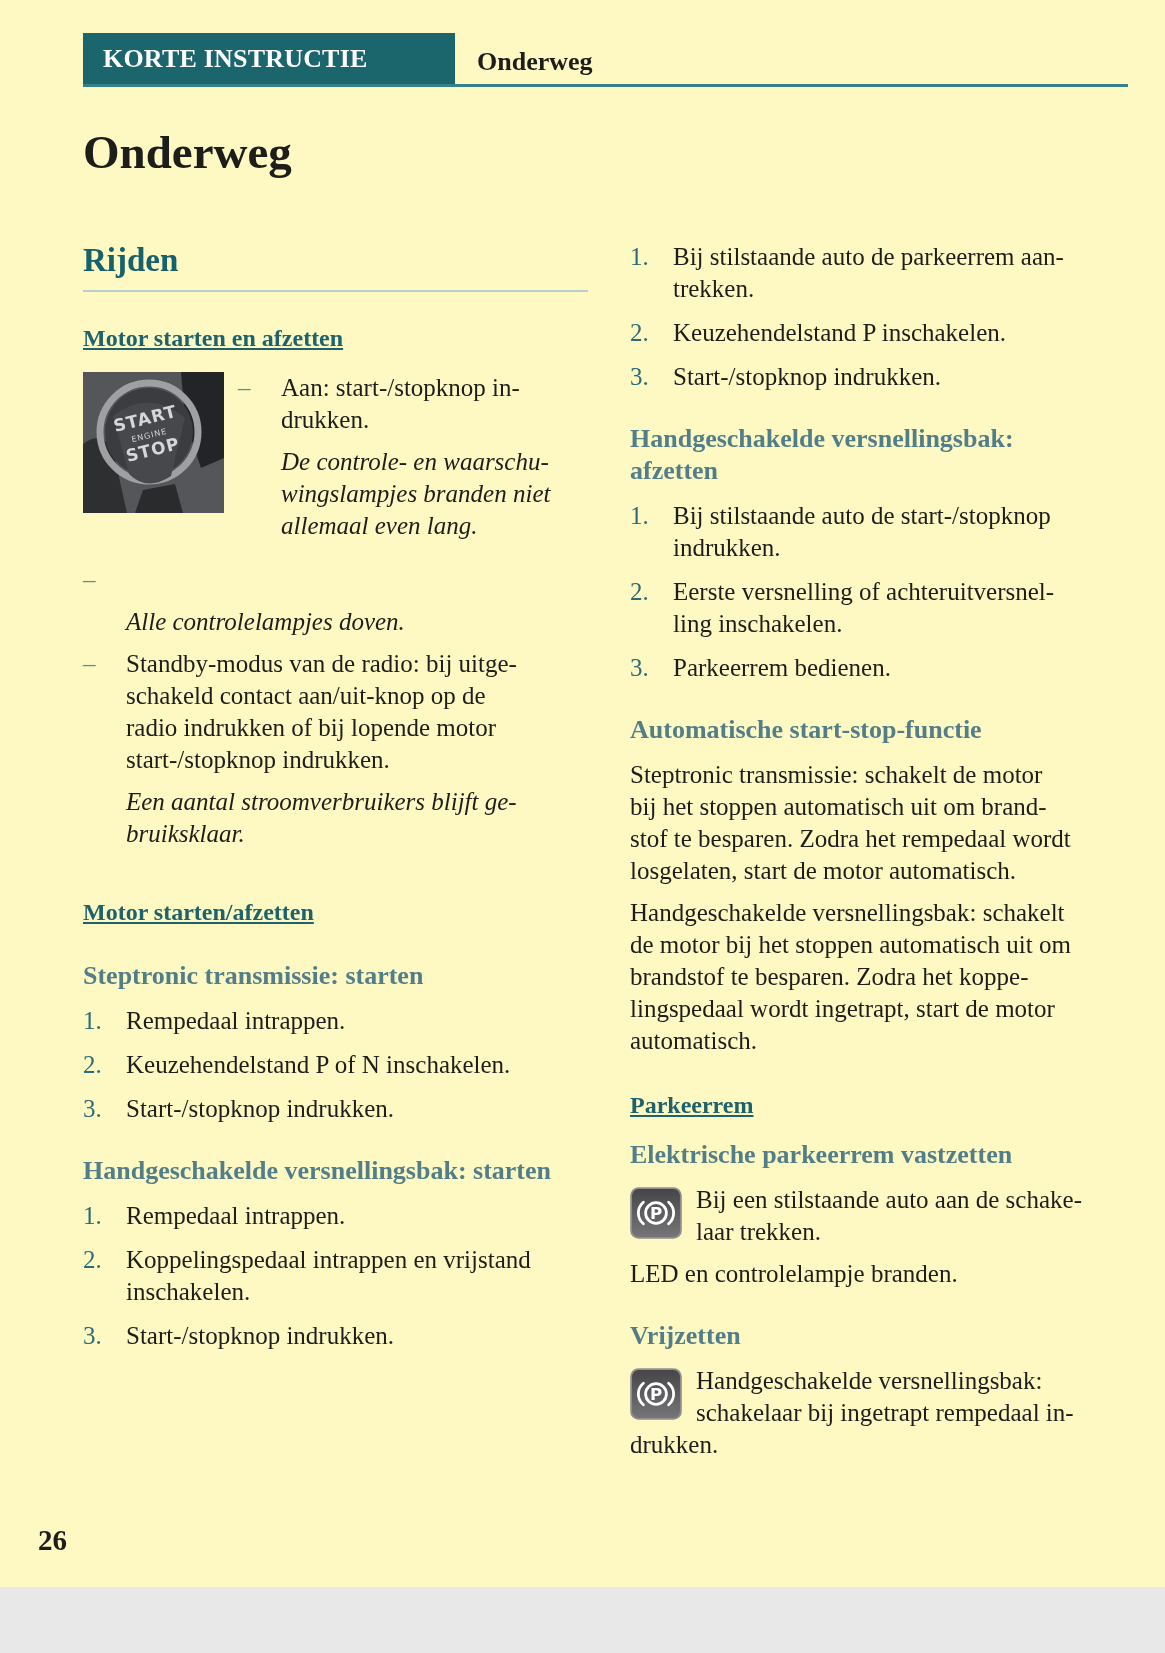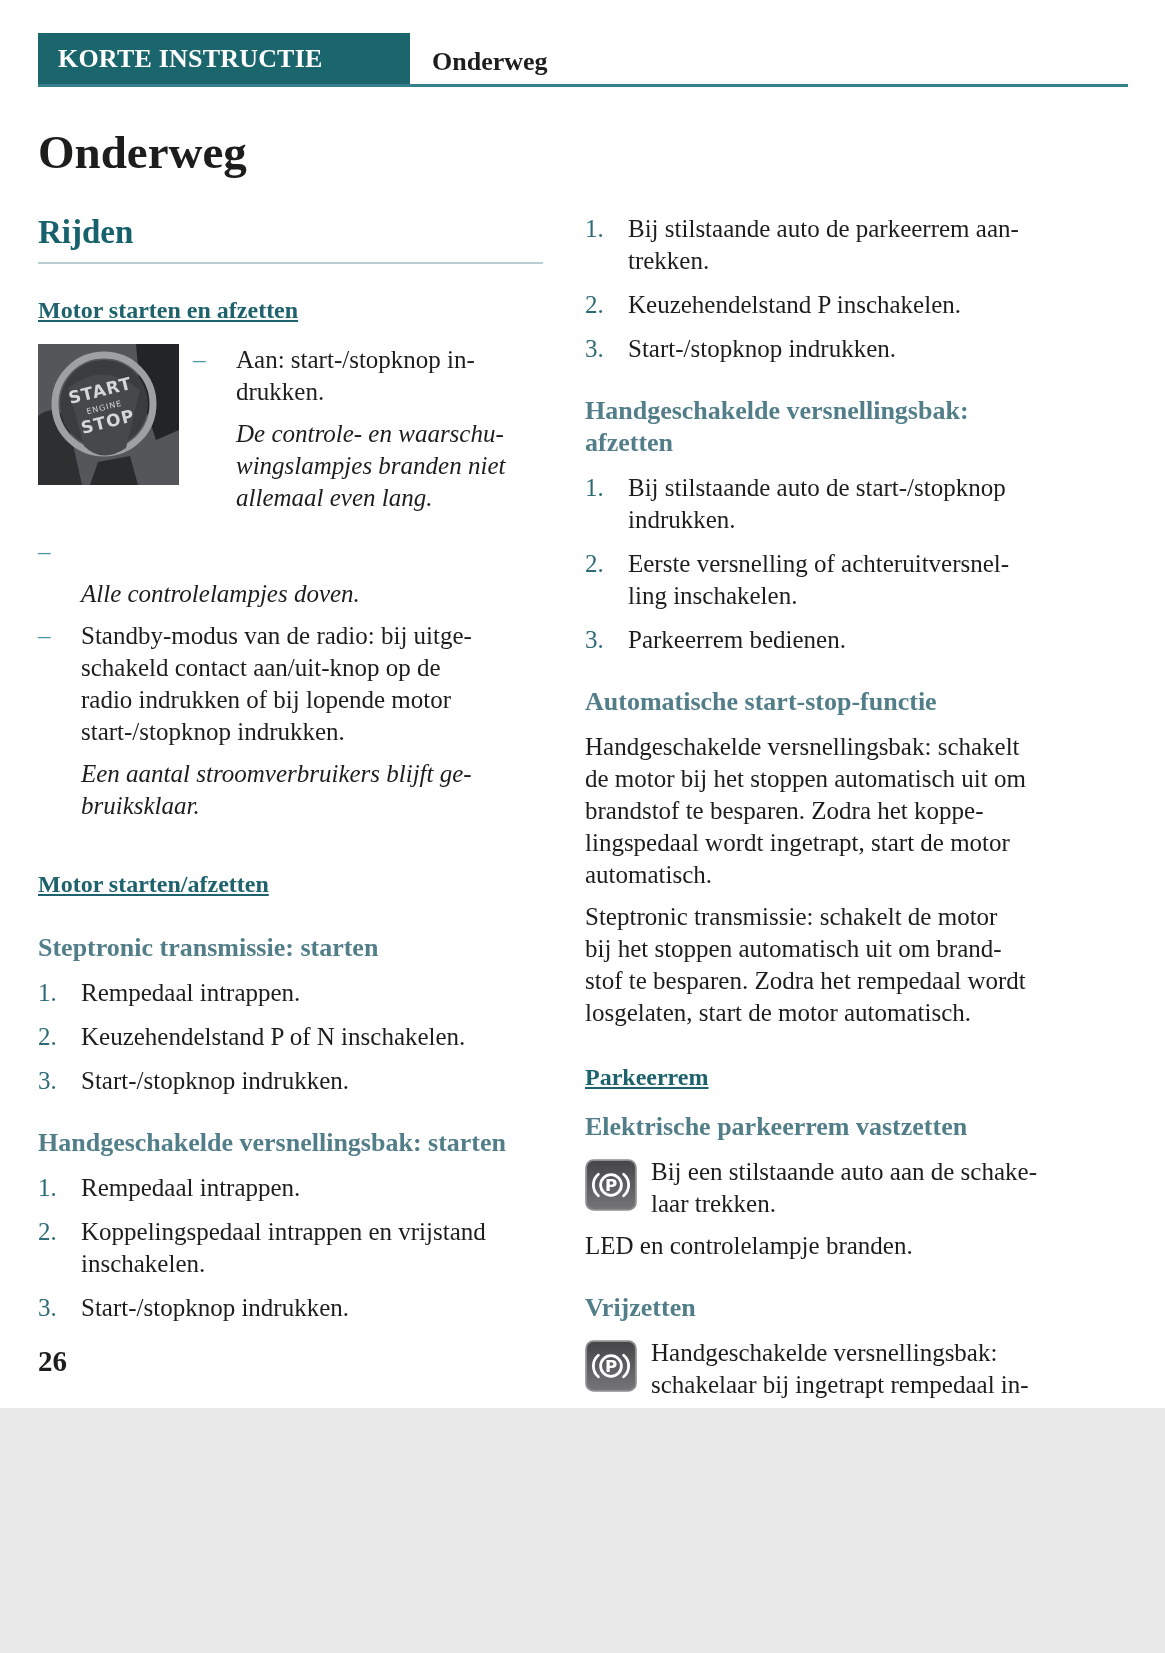--- a/index.html
+++ b/index.html
@@ -1,25 +1,26 @@
 <!DOCTYPE html>
 <html><head>
 <meta charset="utf-8">
 <style>
   * { margin: 0; padding: 0; box-sizing: border-box; }
   html, body { background: #e8e8e8; }
   .page {
     position: relative;
     width: 1165px;
-    height: 1408px;
+    height: 1587px;
     margin: 0 auto;
-    background: #ffffff;
+    background: #fef9c3;
     font-family: "Liberation Serif", "DejaVu Serif", serif;
     color: #1d1d1b;
     overflow: hidden;
+    padding-left: 45px;
   }
   .inner { padding: 33px 37px 0 38px; }
 
   
   .runhead {
     display: flex;
     align-items: stretch;
     border-bottom: 3px solid #35808a;
   }
   .chapter-tab {
@@ -42,21 +43,21 @@
   
   h1.page-title {
     margin-top: 38px;
     font-size: 47px;
     line-height: 54px;
     font-weight: bold;
     color: #1d1d1b;
   }
 
   
-  .columns { display: flex; gap: 42px; margin-top: 34px; }
+  .columns { display: flex; gap: 42px; margin-top: 62px; }
   .col-left  { width: 505px; flex: 0 0 auto; }
   .col-right { flex: 1 1 auto; }
 
   h2.sec {
     font-size: 33px;
     line-height: 38px;
     color: #16616c;
     font-weight: bold;
     padding-bottom: 11px;
     border-bottom: 2px solid #b9cdd3;
@@ -257,29 +258,29 @@
           <li>
               <span class="li-text pre">Eerste versnelling of achteruitversnel-
 ling inschakelen.</span>
             </li>
           <li>
               <span class="li-text pre">Parkeerrem bedienen.</span>
             </li>
         </ol>
 
         <h4 class="minor mt-md">Automatische start-stop-functie</h4>
+        <p class="body pre">Steptronic transmissie: schakelt de motor
+bij het stoppen automatisch uit om brand-
+stof te besparen. Zodra het rempedaal wordt
+losgelaten, start de motor automatisch.</p>
         <p class="body pre">Handgeschakelde versnellingsbak: schakelt
 de motor bij het stoppen automatisch uit om
 brandstof te besparen. Zodra het koppe-
 lingspedaal wordt ingetrapt, start de motor
 automatisch.</p>
-        <p class="body pre">Steptronic transmissie: schakelt de motor
-bij het stoppen automatisch uit om brand-
-stof te besparen. Zodra het rempedaal wordt
-losgelaten, start de motor automatisch.</p>
 
         <h3 class="sub mt-md">Parkeerrem</h3>
 
         <h4 class="minor">Elektrische parkeerrem vastzetten</h4>
         <div class="icon-row">
           <span class="pictogram">
             <svg width="52" height="52" viewBox="0 0 28 28" xmlns="http://www.w3.org/2000/svg">
               <defs>
                 <linearGradient id="pbg1" x1="0" y1="0" x2="0" y2="1">
                   <stop offset="0" stop-color="#454547"></stop>

